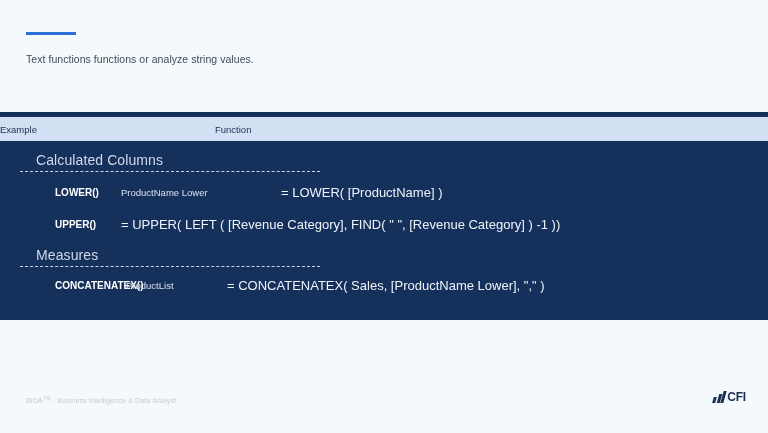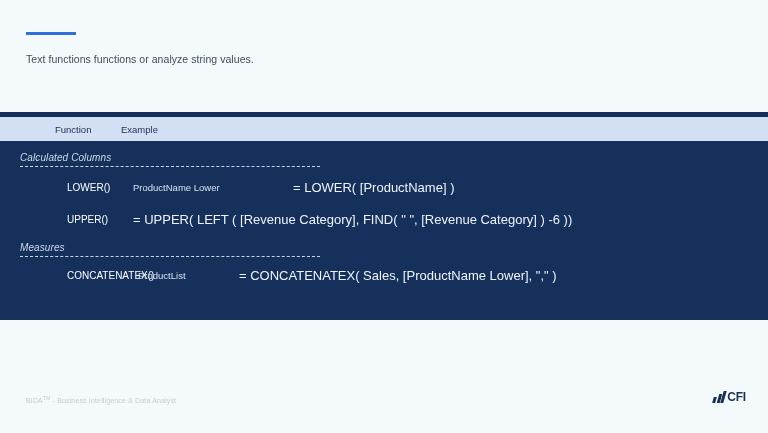--- a/index.html
+++ b/index.html
@@ -74,24 +74,23 @@
   .col-fn   { width: 121px; padding-left: 55px; }
   .col-ex   { width: 160px; }
   .col-form { flex: 1; }
 
   
   .group {
     padding-top: 11px;
   }
 
   .group-label {
-    font-style: italic;
-    font-size: 10px;
+    font-size: 14px;
     color: #cfd9ea;
-    padding-left: 20px;
+    padding-left: 36px;
     letter-spacing: 0.1px;
   }
 
   .group-rule {
     margin: 3px 0 0 20px;
     width: 300px;
     border-top: 1px dashed #c9d6ea;
     height: 0;
   }
 
@@ -101,24 +100,23 @@
     height: 24px;
     margin-top: 8px;
   }
 
   .row.compact { margin-top: 6px; }
 
   .cell-fn {
     width: 121px;
     padding-left: 55px;
     font-size: 10px;
-    font-weight: normal;
+    font-weight: bold;
     color: #ffffff;
     white-space: nowrap;
-    margin-left: 12px;
   }
 
   .cell-ex {
     width: 160px;
     font-size: 9.5px;
     color: #d7e0ee;
     white-space: nowrap;
   }
 
   .cell-form {
@@ -193,38 +191,38 @@
 <div class="slide-head">
   <div class="title-rule"></div>
   <div class="subtitle">Text functions functions or analyze string values.</div>
 </div>
 
 <div class="panel">
 
   <div class="panel-topstrip"></div>
 
   <div class="table-header">
+    <div class="th col-ex">Example</div>
     <div class="th col-fn">Function</div>
-    <div class="th col-ex">Example</div>
     <div class="th col-form"></div>
   </div>
 
   <div class="group">
     <div class="group-label">Calculated Columns</div>
     <div class="group-rule"></div>
 
     <div class="row">
       <div class="cell-fn">LOWER()</div>
       <div class="cell-ex">ProductName Lower</div>
       <div class="cell-form">= LOWER( [ProductName] )</div>
     </div>
 
     <div class="row">
       <div class="cell-fn">UPPER()</div>
-      <div class="cell-form">= UPPER( LEFT ( [Revenue Category], FIND( " ", [Revenue Category] ) -6 ))</div>
+      <div class="cell-form">= UPPER( LEFT ( [Revenue Category], FIND( " ", [Revenue Category] ) -1 ))</div>
     </div>
   </div>
 
   <div class="group">
     <div class="group-label">Measures</div>
     <div class="group-rule"></div>
 
     <div class="row row-measure compact">
       <div class="cell-fn">CONCATENATEX()</div>
       <div class="cell-ex">ProductList</div>

